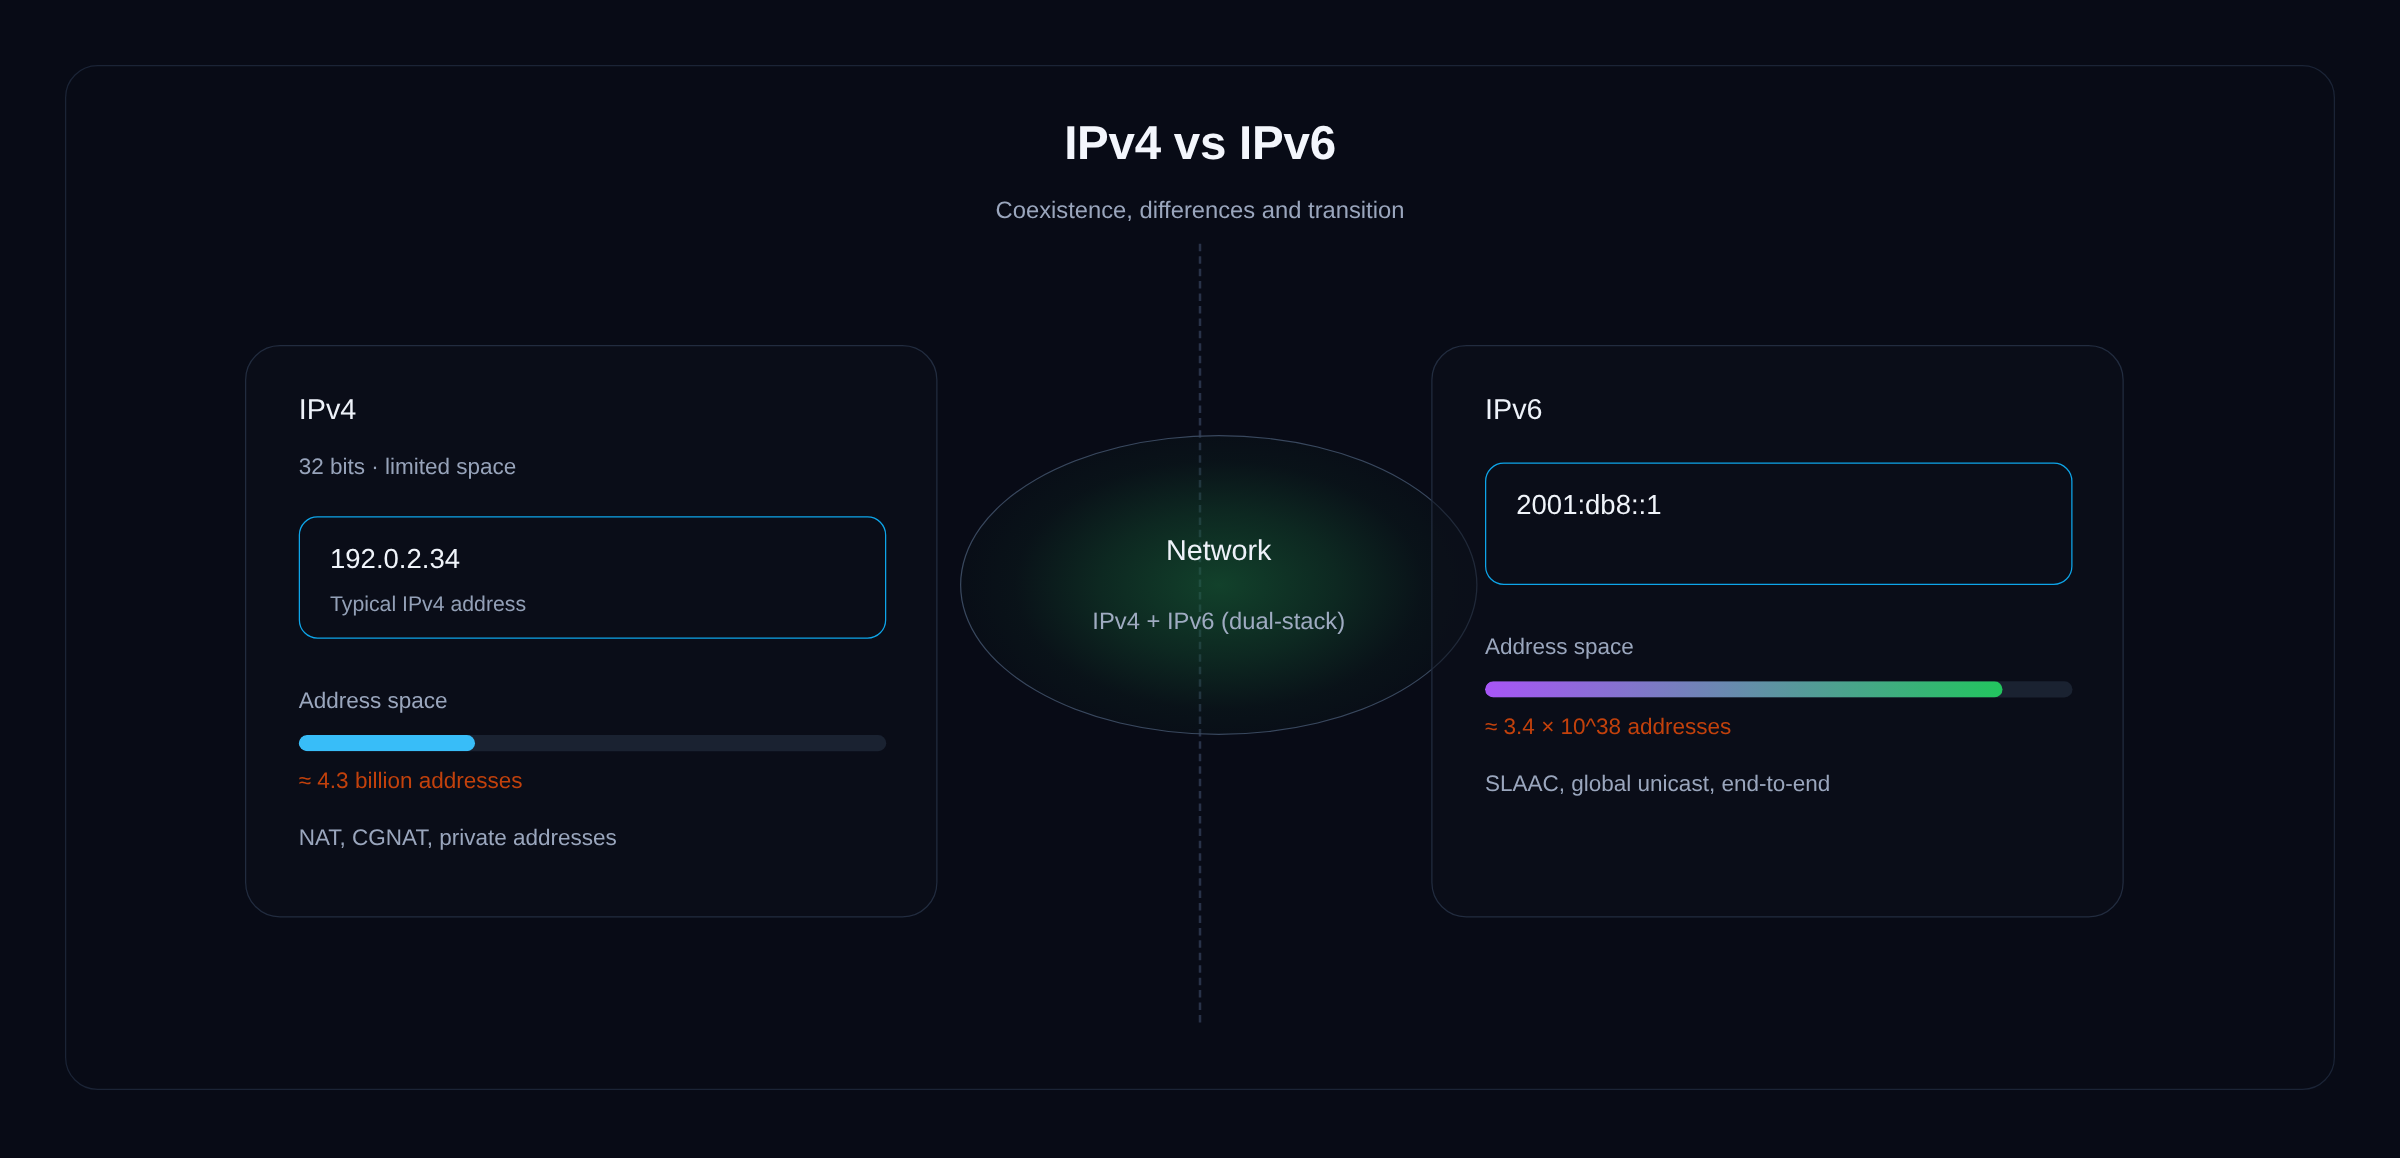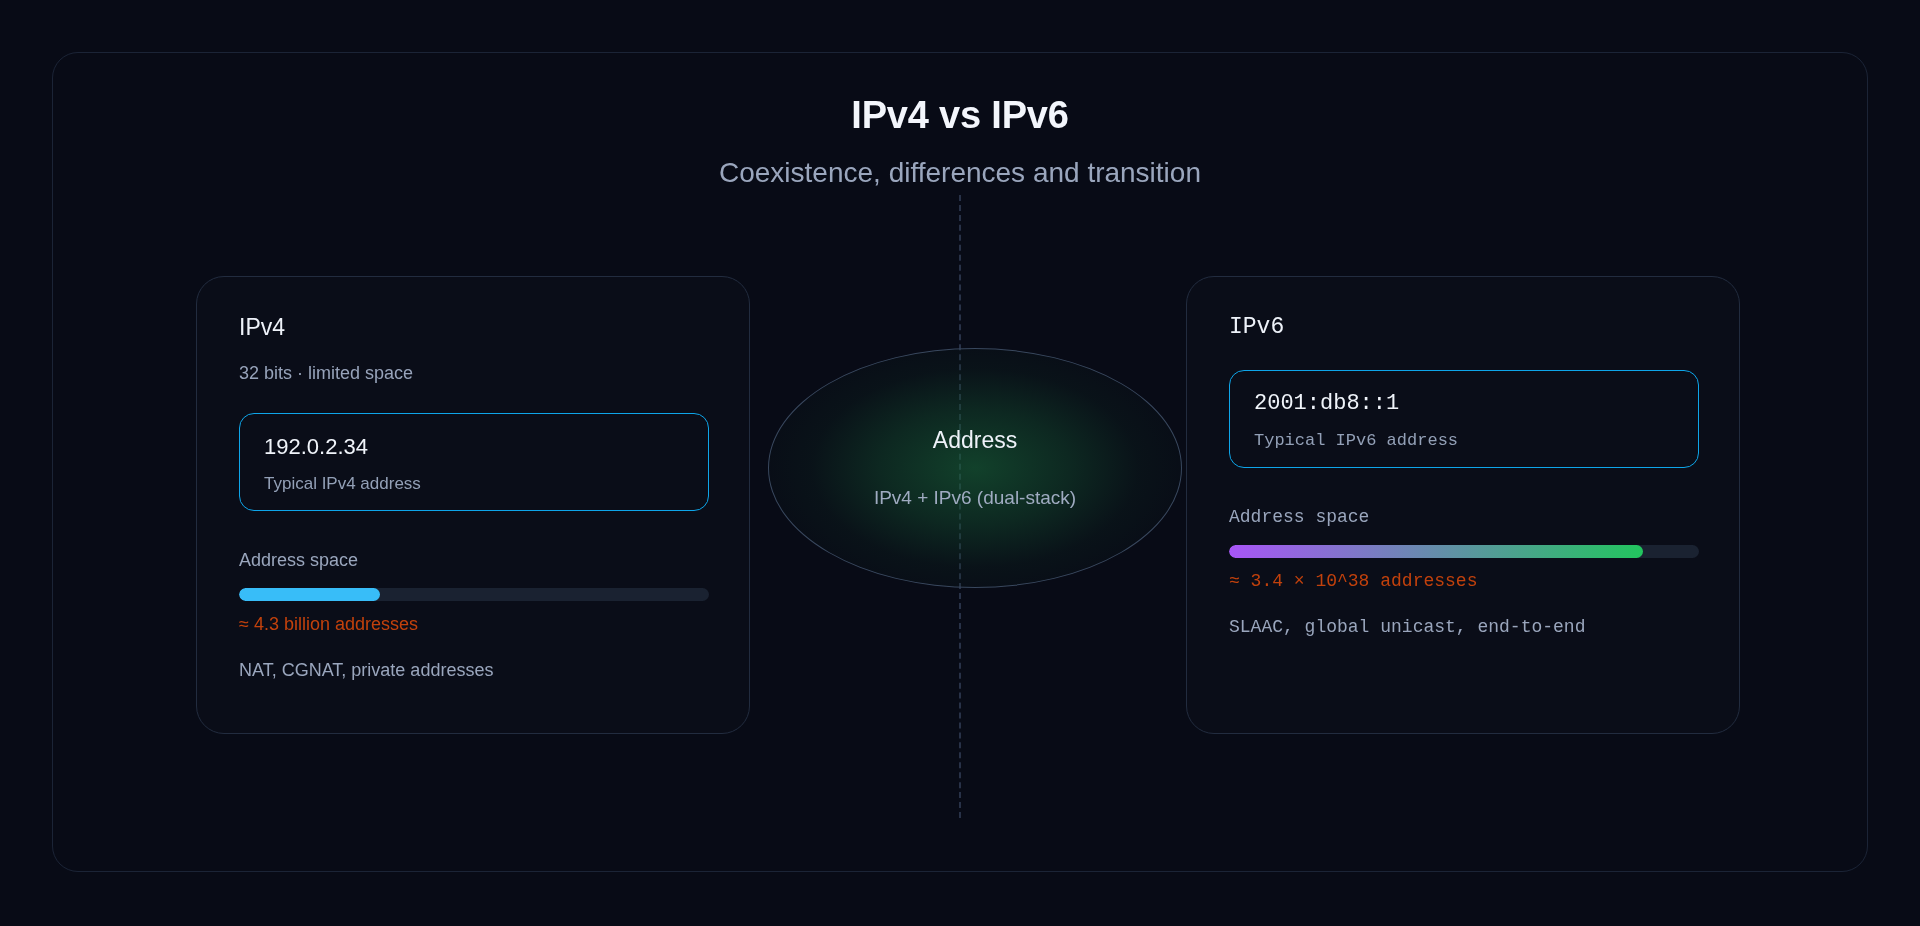--- a/index.html
+++ b/index.html
@@ -48,21 +48,21 @@
     padding-top: 96px;
     font-size: 38px;
     font-weight: bold;
     letter-spacing: -0.2px;
     color: #f3f6fc;
     line-height: 1;
   }
   .subtitle {
     margin: 0;
     padding-top: 25px;
-    font-size: 28px;
+    font-size: 19px;
     font-weight: normal;
     color: #9aa6bd;
     line-height: 1;
   }
 
   
   .axis {
     position: absolute;
     left: 959px;
     top: 195px;
@@ -110,21 +110,21 @@
     position: absolute;
     top: 276px;
     width: 554px;
     height: 458px;
     box-sizing: border-box;
     border: 1px solid #222c3f;
     border-radius: 28px;
     background: rgba(12,16,28,0.55);
   }
   .card-left  { left: 196px; }
-  .card-right { left: 1186px; font-family: Liberation Mono, monospace; }
+  .card-right { left: 1145px; }
 
   .card-inner {
     padding: 39px 42px 0 42px;
   }
 
   .card-title {
     margin: 0;
     font-size: 23px;
     font-weight: normal;
     color: #eef2f9;
@@ -228,31 +228,30 @@
       <p class="meter-label">Address space</p>
       <div class="meter-track">
         <div class="meter-fill" style="width: 30%; background: rgb(56, 189, 248);"></div>
       </div>
       <p class="meter-caption">≈ 4.3 billion addresses</p>
       <p class="card-note">NAT, CGNAT, private addresses</p>
     </div>
   </div>
 
   <div class="network" style="border-color: rgb(57, 72, 94);">
-    <div class="network-title">Address</div>
+    <div class="network-title">Network</div>
     <div class="network-sub">IPv4 + IPv6 (dual-stack)</div>
   </div>
 
   <div class="card card-right" style="border-color: rgb(34, 44, 63);">
     <div class="card-inner">
       <h2 class="card-title">IPv6</h2>
 
       <div class="addr-box">
         <p class="addr-value">2001:db8::1</p>
-        <p class="addr-caption">Typical IPv6 address</p>
       </div>
 
       <p class="meter-label">Address space</p>
       <div class="meter-track">
         <div class="meter-fill" style="width: 88%; background: linear-gradient(90deg, rgb(168, 85, 247) 0%, rgb(34, 197, 94) 100%);"></div>
       </div>
       <p class="meter-caption">≈ 3.4 × 10^38 addresses</p>
       <p class="card-note">SLAAC, global unicast, end-to-end</p>
     </div>
   </div>

